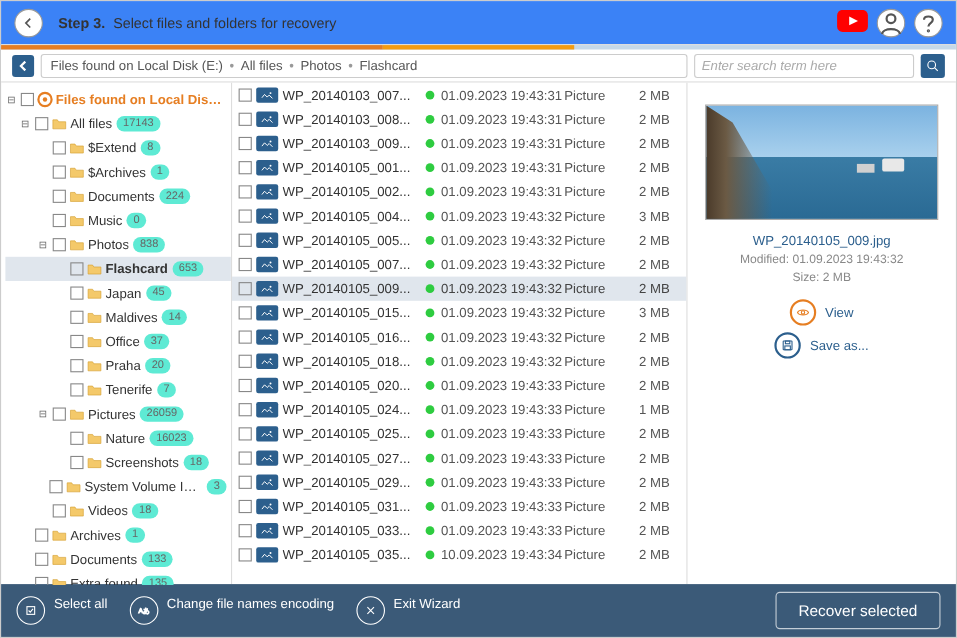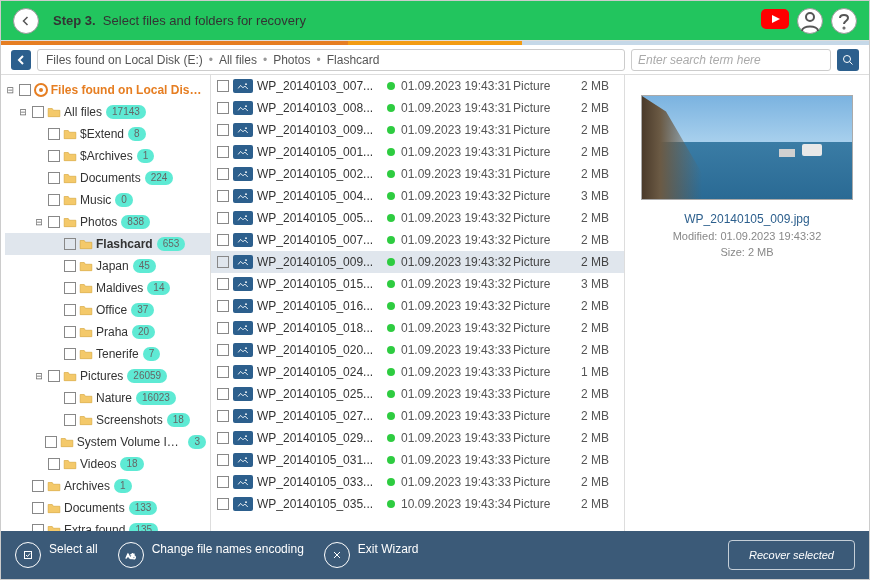--- a/index.html
+++ b/index.html
@@ -1,19 +1,19 @@
 <!DOCTYPE html>
 <html><head>
 <meta charset="utf-8">
 <style>
 * { box-sizing: border-box; margin: 0; padding: 0; }
 body { font-family: -apple-system, "Segoe UI", Tahoma, sans-serif; font-size: 12px; color: #333; width: 870px; height: 580px; overflow: hidden; background: #fff; border: 1px solid #ccc; display: flex; flex-direction: column; }
 
 
-.header { height: 40px; background: #22c55e; border-bottom: 1px solid #ddd; display: flex; align-items: center; padding: 0 12px; }
+.header { height: 40px; background: #3b82f6; border-bottom: 1px solid #ddd; display: flex; align-items: center; padding: 0 12px; }
 .back-btn { width: 26px; height: 26px; border: 1px solid #999; border-radius: 50%; display: flex; align-items: center; justify-content: center; cursor: pointer; background: #fff; }
 .back-btn svg { width: 12px; height: 12px; }
 .step-title { margin-left: 14px; font-size: 13px; color: #333; flex: 1; }
 .step-title b { font-weight: 600; }
 .hdr-icons { display: flex; gap: 8px; align-items: center; }
 .hdr-icon { width: 26px; height: 26px; border: 1px solid #999; border-radius: 50%; display: flex; align-items: center; justify-content: center; cursor: pointer; background: #fff; }
 .yt-icon { border: none; background: none; width: 28px; }
 .yt-icon svg { width: 28px; height: 20px; }
 
 
@@ -93,21 +93,21 @@
 .pv-action .ic { width: 24px; height: 24px; border: 2px solid #e67e22; border-radius: 50%; display: flex; align-items: center; justify-content: center; }
 .pv-action.save .ic { border-color: #2c5f8d; }
 .pv-action svg { width: 12px; height: 12px; }
 
 
 .footer { height: 48px; background: #3b5a78; display: flex; align-items: center; padding: 0 14px; gap: 20px; color: #fff; }
 .ft-btn { display: flex; align-items: flex-start; gap: 8px; cursor: pointer; font-size: 12px; }
 .ft-btn .ic { width: 26px; height: 26px; border: 1.5px solid #fff; border-radius: 50%; display: flex; align-items: center; justify-content: center; }
 .ft-btn svg { width: 12px; height: 12px; fill: none; stroke: #fff; stroke-width: 2; }
 .ft-spacer { flex: 1; }
-.recover-btn { border: 1.5px solid rgba(255,255,255,0.7); padding: 8px 20px; border-radius: 4px; cursor: pointer; font-size: 11px; font-style: italic; }
+.recover-btn { border: 1.5px solid rgba(255,255,255,0.7); padding: 8px 20px; border-radius: 4px; cursor: pointer; font-size: 14px; }
 </style>
 </head>
 <body>
 
 <div class="header">
   <div class="back-btn">
     <svg viewBox="0 0 24 24" fill="none" stroke="#555" stroke-width="3">
         <path d="M15 4 L7 12 L15 20"></path>
       </svg>
   </div>
@@ -696,20 +696,41 @@
         <span class="type">Picture</span>
         <span class="size">2 MB</span>
       </div>
       <div class="list-scroll-pad"></div>
     </div>
   <div class="preview">
     <div class="preview-img"></div>
     <div class="preview-name"><a>WP_20140105_009.jpg</a></div>
     <div class="preview-meta">Modified: 01.09.2023 19:43:32</div>
     <div class="preview-meta">Size: 2 MB</div>
+    <div class="preview-actions">
+      <div class="pv-action">
+        <span class="ic">
+            <svg viewBox="0 0 24 24" fill="none" stroke="#e67e22" stroke-width="2">
+              <path d="M2 12 C5 6 19 6 22 12 C19 18 5 18 2 12 Z"></path>
+              <circle cx="12" cy="12" r="3"></circle>
+            </svg>
+          </span>
+        <span>View</span>
+      </div>
+      <div class="pv-action save">
+        <span class="ic">
+            <svg viewBox="0 0 24 24" fill="none" stroke="#2c5f8d" stroke-width="2">
+              <rect x="4" y="4" width="16" height="16" rx="1"></rect>
+              <rect x="8" y="4" width="8" height="5"></rect>
+              <rect x="7" y="13" width="10" height="7"></rect>
+            </svg>
+          </span>
+        <span>Save as...</span>
+      </div>
+    </div>
   </div>
 </div>
 
 <div class="footer">
   <div class="ft-btn">
     <span class="ic">
         <svg viewBox="0 0 24 24">
           <rect x="5" y="5" width="14" height="14" fill="none" stroke="#fff" stroke-width="2"></rect>
           <path d="M8 12 L11 15 L16 9" stroke="#fff" stroke-width="2" fill="none"></path>
         </svg>

